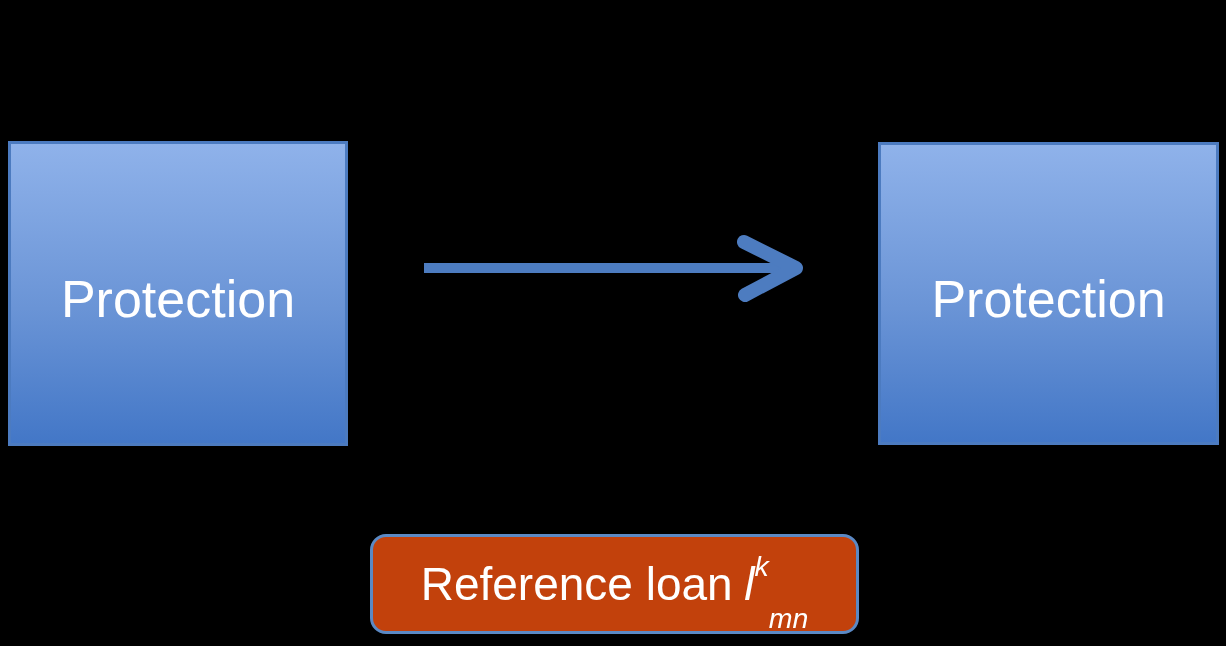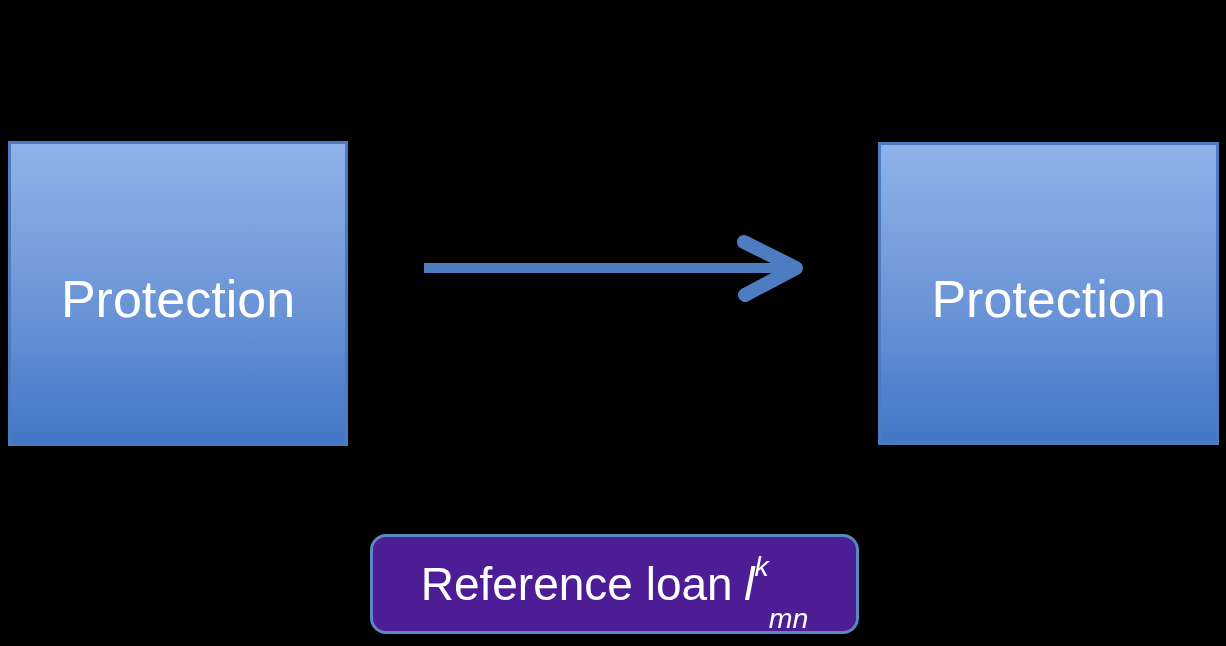--- a/index.html
+++ b/index.html
@@ -56,21 +56,21 @@
   }
   #reference-box {
     position: absolute;
     left: 370px;
     top: 534px;
     width: 489px;
     height: 100px;
     box-sizing: border-box;
     border: 3px solid #5b89c4;
     border-radius: 16px;
-    background: #4c1d95;
+    background: #c2410c;
     display: flex;
     align-items: center;
     justify-content: center;
     color: #ffffff;
     font-size: 46px;
     white-space: nowrap;
   }
   .sup {
     font-size: 62%;
     font-style: italic;

